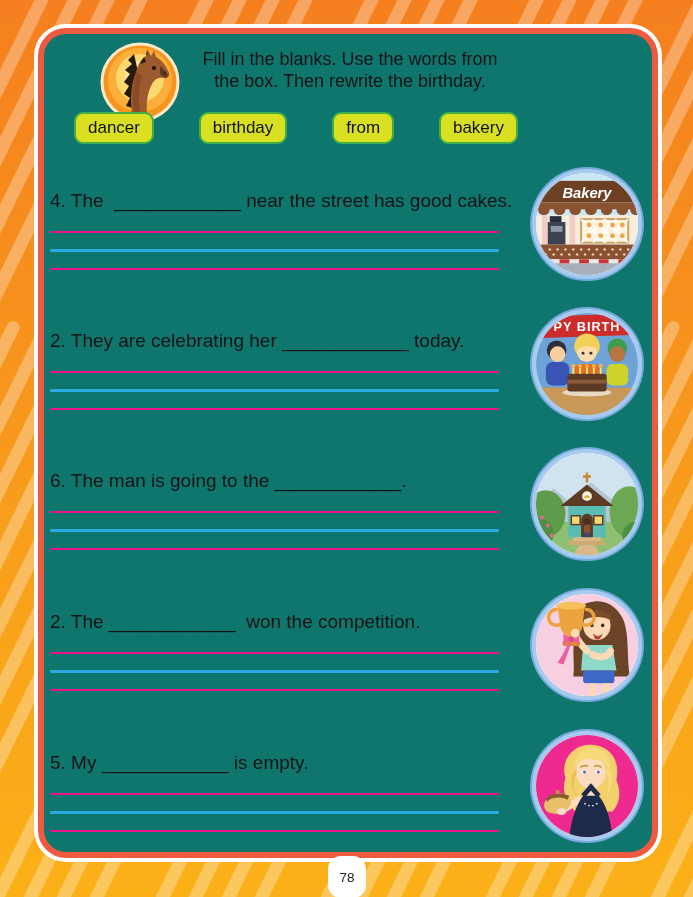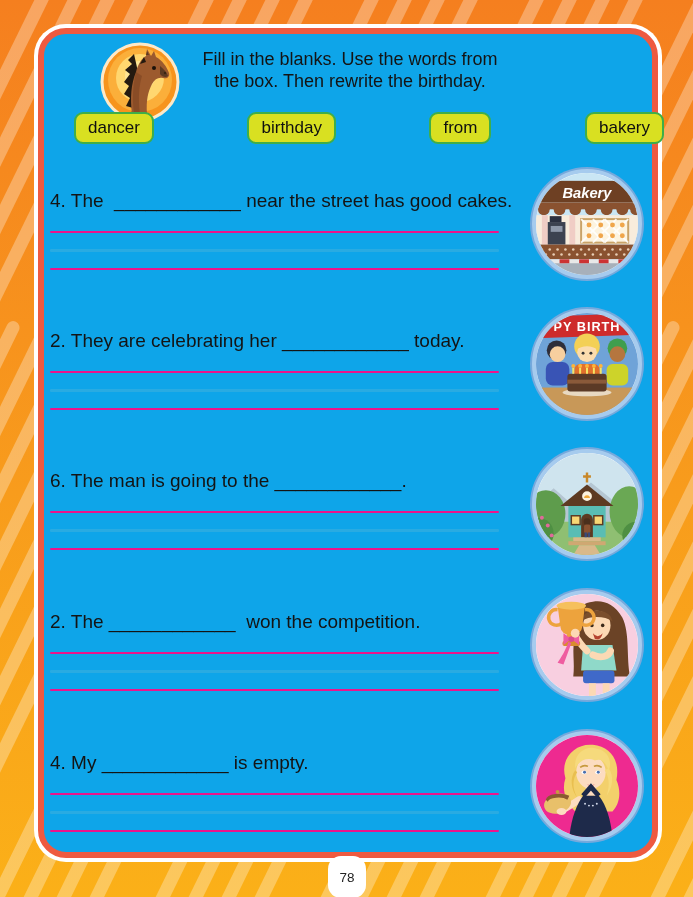--- a/index.html
+++ b/index.html
@@ -6,35 +6,35 @@
   body{
     width:693px;height:897px;position:relative;overflow:hidden;
     background:linear-gradient(180deg,#f57f1f 0%,#f89c1c 55%,#fbb018 100%);
     font-family:"Liberation Sans",sans-serif;
   }
   #bg-stripes{position:absolute;left:0;top:0;width:693px;height:897px;display:block}
   #bg-stripes line{stroke:#ffffff;stroke-opacity:.30;stroke-width:13;stroke-linecap:round}
 
   .card{
     position:absolute;left:38px;top:28px;width:608px;height:818px;
-    background:#0ea5e9;border:6px solid #ee5a40;border-radius:28px;
+    background:#0f766e;border:6px solid #ee5a40;border-radius:28px;
     box-shadow:0 0 0 4px #ffffff;box-sizing:content-box;
   }
   .card-inner{position:relative;width:100%;height:100%}
 
   .horse-badge{position:absolute;left:56px;top:8px;width:80px;height:80px}
   .horse-badge svg{display:block;width:100%;height:100%}
 
   .instructions{
     position:absolute;left:128px;top:14px;width:356px;text-align:center;
     font-size:18px;line-height:22px;color:#141414;
   }
 
   .word-bank{
-    position:absolute;left:30px;top:78px;width:590px;
+    position:absolute;left:30px;top:78px;width:444px;
     display:flex;justify-content:space-between;align-items:center;
   }
   .chip{
     background:#d9e021;border:2px solid #3fae49;border-radius:9px;
     padding:4px 12px;font-size:17px;color:#101010;white-space:nowrap;
     font-family:"Liberation Sans",sans-serif;cursor:pointer;
   }
 
   .item{position:absolute;left:6px;width:592px;height:122px}
   .sentence{font-size:19px;color:#141414;white-space:pre}
@@ -337,21 +337,21 @@
           <path d="M33,49 C30,58 26,64 22,70 L28,72 C31,64 34,56 36,50 Z" fill="#ef5da0"></path>
           <path d="M36,46 L28,40 L28,52 Z" fill="#ef5da0"></path>
             <path d="M36,46 L44,40 L44,52 Z" fill="#ef5da0"></path>
           <circle cx="36" cy="46" r="3" fill="#d94b8e"></circle>
           <circle cx="40" cy="40" r="4.5" fill="#fcd9b4"></circle>
         </svg>
       </div>
     </div>
 
     <div class="item" style="top:718px">
-      <div class="sentence">4. My ____________ is empty.</div>
+      <div class="sentence">5. My ____________ is empty.</div>
       <div class="wline l1"></div>
       <div class="wline l2"></div>
       <div class="wline l3"></div>
       <div class="pic">
         <svg viewBox="0 0 104 104">
           <rect width="104" height="104" fill="#ee2a90"></rect>
           <path d="M30,44 C24,24 40,8 58,10 C76,12 86,26 82,46 C88,60 84,72 78,78 L40,78 C30,68 26,56 30,44 Z" fill="#f3d06b"></path>
           <ellipse cx="56" cy="38" rx="15" ry="17" fill="#fcdcc0"></ellipse>
           <path d="M40,34 C38,18 52,10 62,14 C74,16 78,28 74,36 C70,26 66,24 60,26 C52,22 44,26 40,34 Z" fill="#f6da7c"></path>
           <path d="M74,34 C80,42 78,54 72,62 C76,50 74,42 70,36 Z" fill="#f6da7c"></path>

